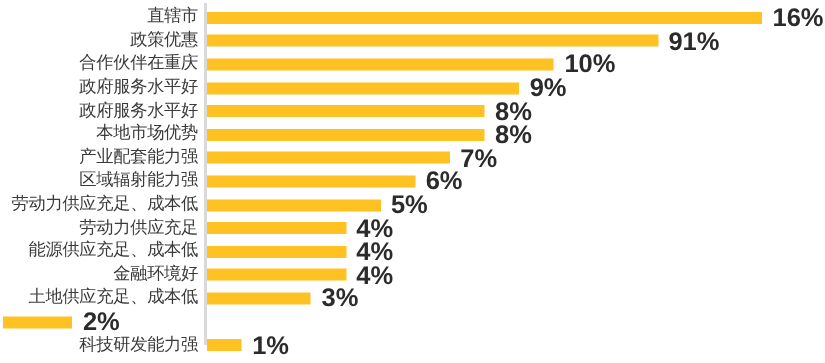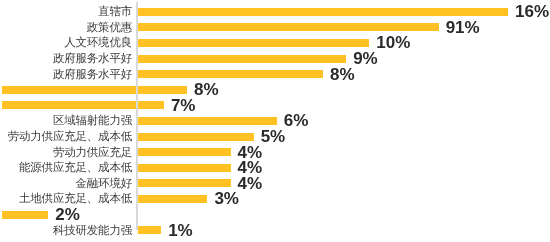--- a/index.html
+++ b/index.html
@@ -101,47 +101,49 @@
         </div>
       </div>
       <div class="bar-row">
         <div class="cat-label">政策优惠</div>
         <div class="plot-area">
           <div class="bar" style="width: 300.625px; background: rgb(255, 194, 34);"></div>
           <div class="value-label" style="color: rgb(43, 43, 43);">91%</div>
         </div>
       </div>
       <div class="bar-row">
-        <div class="cat-label">人文环境优良</div>
+        <div class="cat-label">合作伙伴在重庆</div>
         <div class="plot-area">
           <div class="bar" style="width: 231.25px; background: rgb(255, 194, 34);"></div>
           <div class="value-label" style="color: rgb(43, 43, 43);">10%</div>
         </div>
       </div>
       <div class="bar-row">
         <div class="cat-label">政府服务水平好</div>
         <div class="plot-area">
           <div class="bar" style="width: 208.125px; background: rgb(255, 194, 34);"></div>
           <div class="value-label" style="color: rgb(43, 43, 43);">9%</div>
         </div>
       </div>
       <div class="bar-row">
         <div class="cat-label">政府服务水平好</div>
         <div class="plot-area">
           <div class="bar" style="width: 185px; background: rgb(255, 194, 34);"></div>
           <div class="value-label" style="color: rgb(43, 43, 43);">8%</div>
         </div>
       </div>
       <div class="bar-row">
+        <div class="cat-label">本地市场优势</div>
         <div class="plot-area">
           <div class="bar" style="width: 185px; background: rgb(255, 194, 34);"></div>
           <div class="value-label" style="color: rgb(43, 43, 43);">8%</div>
         </div>
       </div>
       <div class="bar-row">
+        <div class="cat-label">产业配套能力强</div>
         <div class="plot-area">
           <div class="bar" style="width: 161.875px; background: rgb(255, 194, 34);"></div>
           <div class="value-label" style="color: rgb(43, 43, 43);">7%</div>
         </div>
       </div>
       <div class="bar-row">
         <div class="cat-label">区域辐射能力强</div>
         <div class="plot-area">
           <div class="bar" style="width: 138.75px; background: rgb(255, 194, 34);"></div>
           <div class="value-label" style="color: rgb(43, 43, 43);">6%</div>

